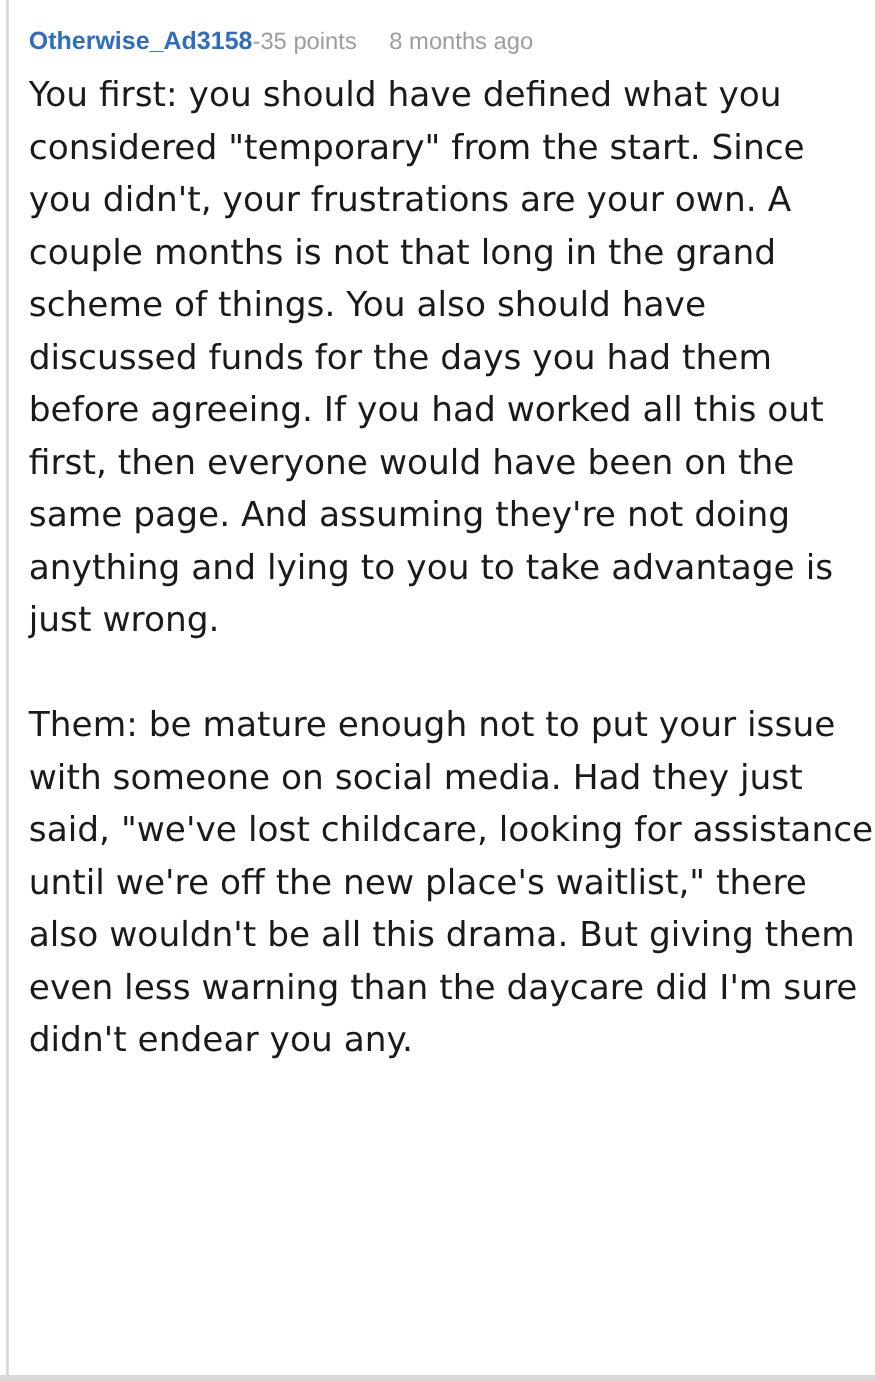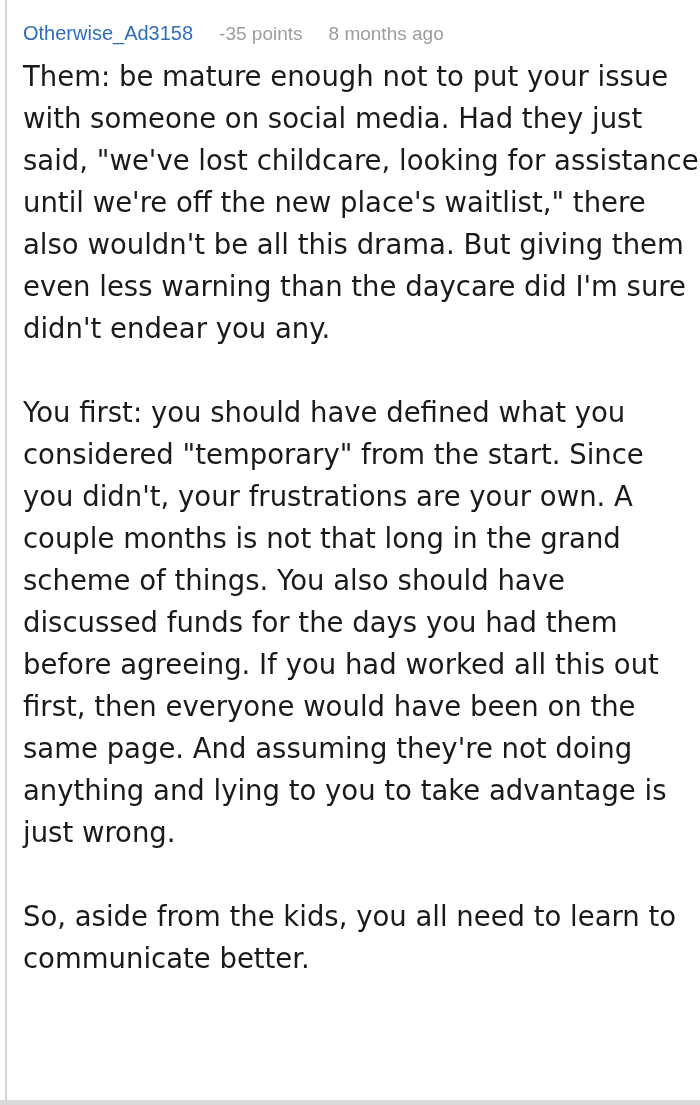--- a/index.html
+++ b/index.html
@@ -32,32 +32,32 @@
     left: 23px;
     top: 20px;
     width: 660px;
   }
   .comment-header {
     line-height: 26px;
     white-space: nowrap;
   }
   .username {
     color: #2f6dbe;
-    font-weight: normal;
+    font-weight: bold;
     font-size: 20px;
     text-decoration: none;
     cursor: pointer;
     font-family: "Liberation Sans", sans-serif;
   }
   .meta {
     color: #9d9d9d;
     font-size: 19px;
     font-family: "Liberation Sans", sans-serif;
   }
-  .points { margin-left: 26px; }
+  .points { }
   .timestamp { margin-left: 26px; }
   .comment-body {
     margin-top: 7px;
   }
   .comment-body p {
     margin: 0 0 42px 0;
     padding: 0;
     font-family: "DejaVu Sans", sans-serif;
     font-size: 27.5px;
     line-height: 42px;
@@ -69,36 +69,34 @@
 </head>
 <body>
 
 <div class="thread-line"></div>
 
 <div class="comment">
   <div class="comment-header">
     <a class="username">Otherwise_Ad3158</a><span class="meta points">-35 points</span><span class="meta timestamp">8 months ago</span>
   </div>
   <div class="comment-body">
-    <p>Them: be mature enough not to put your issue
-with someone on social media. Had they just
-said, "we've lost childcare, looking for assistance
-until we're off the new place's waitlist," there
-also wouldn't be all this drama. But giving them
-even less warning than the daycare did I'm sure
-didn't endear you any.</p>
     <p>You first: you should have defined what you
 considered "temporary" from the start. Since
 you didn't, your frustrations are your own. A
 couple months is not that long in the grand
 scheme of things. You also should have
 discussed funds for the days you had them
 before agreeing. If you had worked all this out
 first, then everyone would have been on the
 same page. And assuming they're not doing
 anything and lying to you to take advantage is
 just wrong.</p>
-    <p>So, aside from the kids, you all need to learn to
-communicate better.</p>
+    <p>Them: be mature enough not to put your issue
+with someone on social media. Had they just
+said, "we've lost childcare, looking for assistance
+until we're off the new place's waitlist," there
+also wouldn't be all this drama. But giving them
+even less warning than the daycare did I'm sure
+didn't endear you any.</p>
   </div>
 </div>
 
 <div class="bottom-strip"></div>
 
 </body></html>

